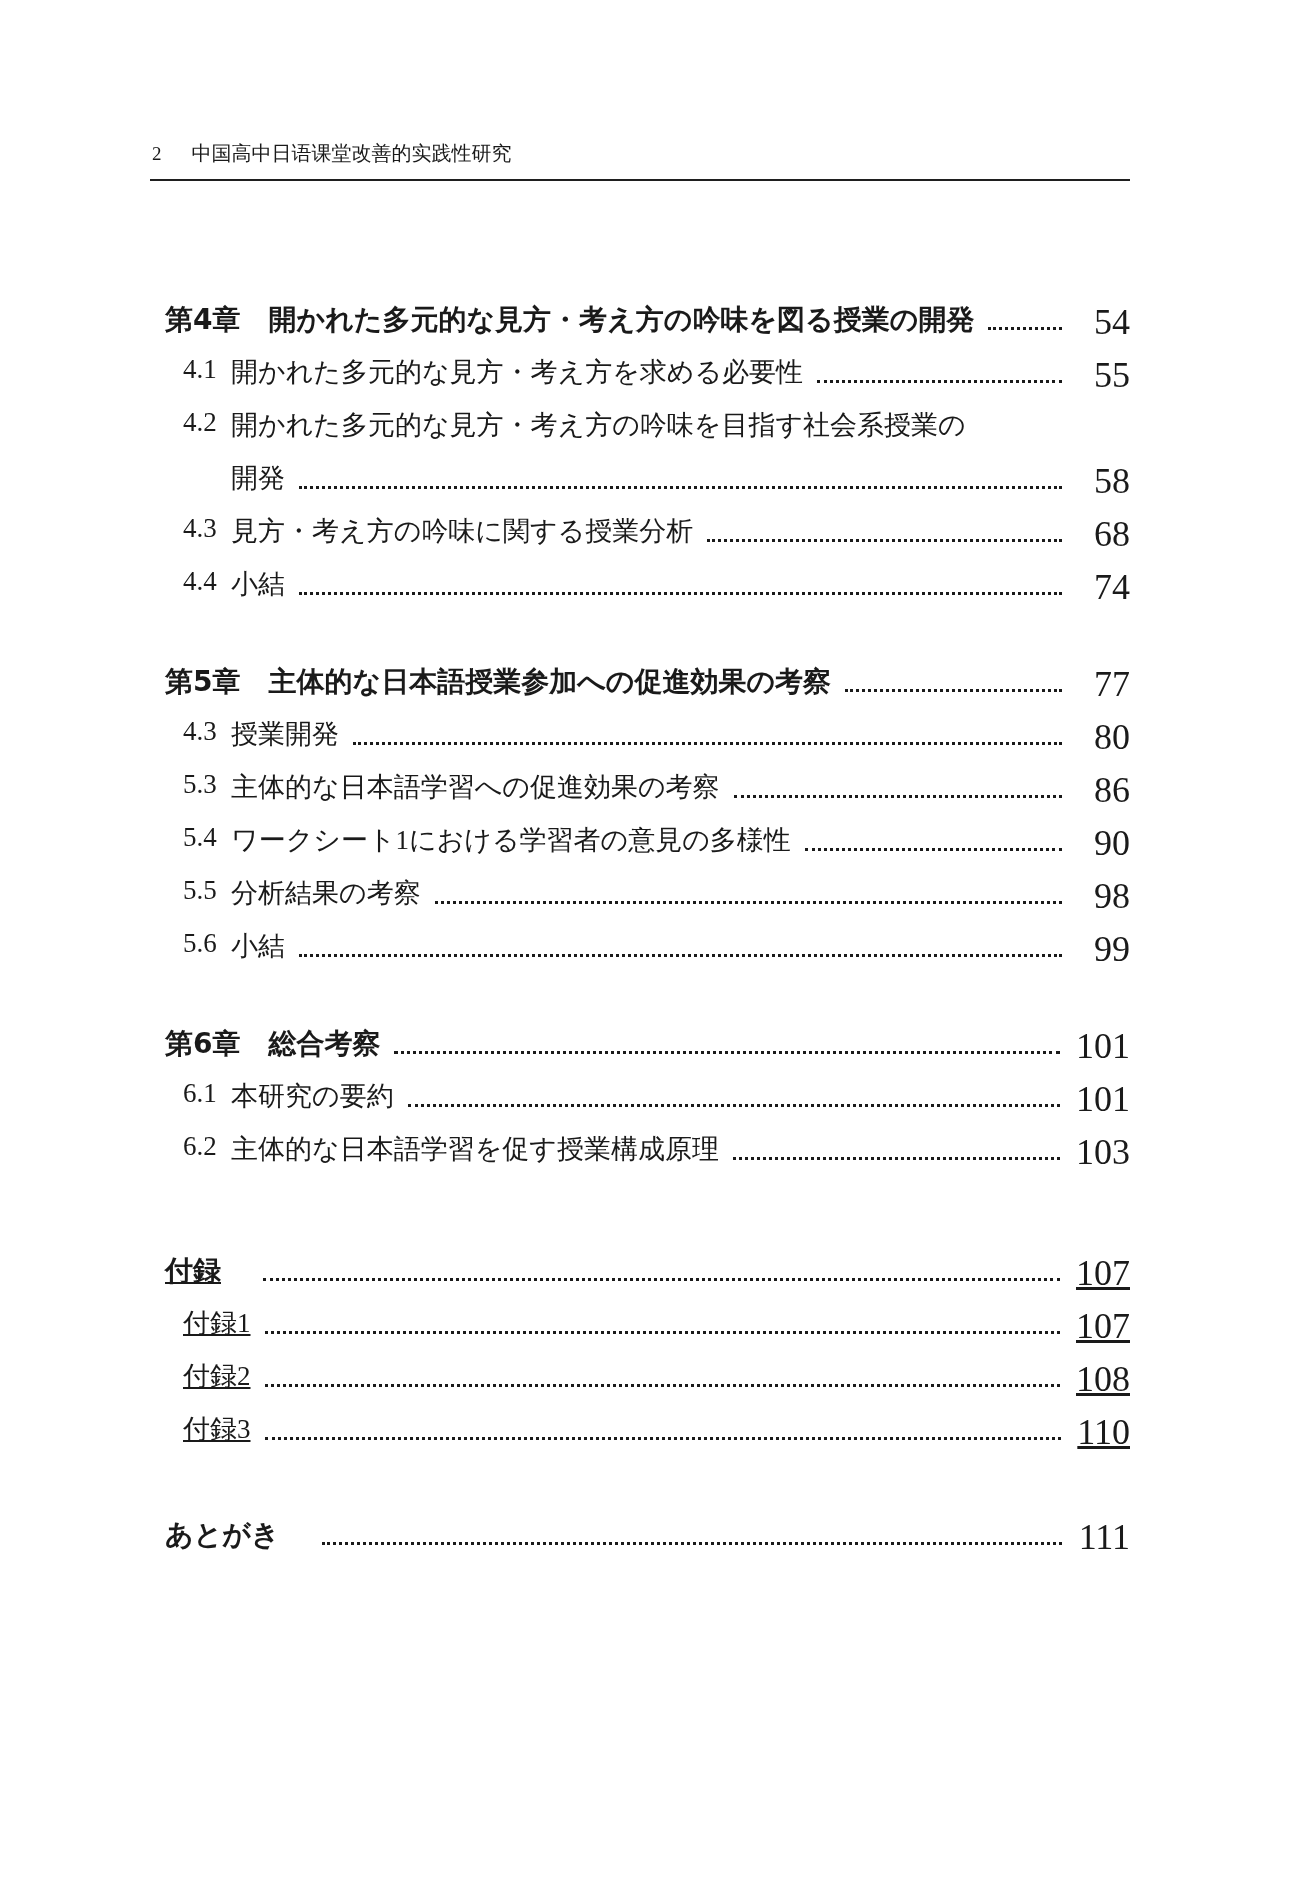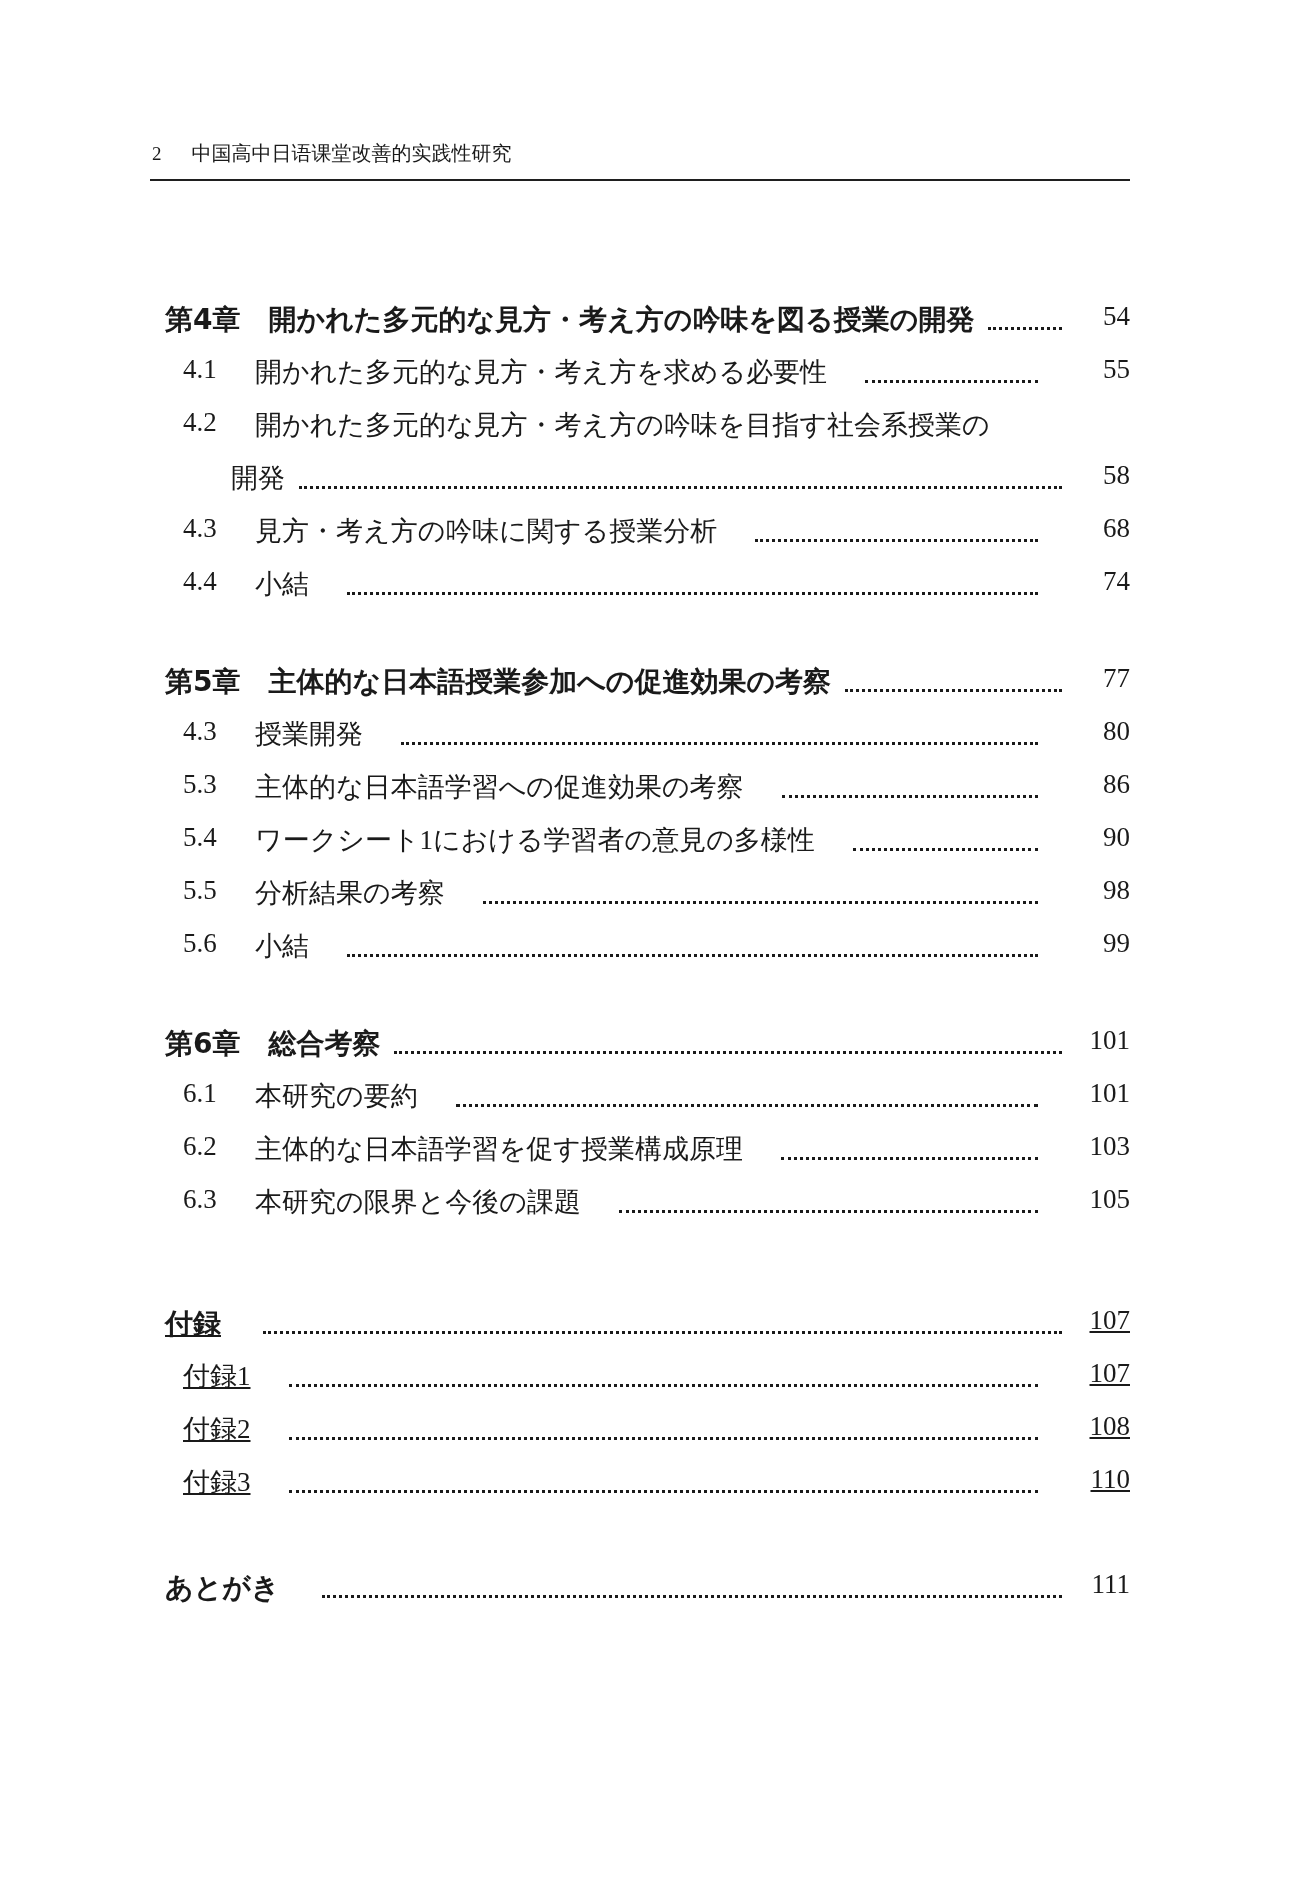--- a/index.html
+++ b/index.html
@@ -45,21 +45,21 @@
     font-size: 27px;
     white-space: nowrap;
   }
   .chapter-row {
     font-family: "DejaVu Sans", "Liberation Sans", sans-serif;
     font-weight: bold;
     font-size: 28px;
     padding-left: 15px;
   }
   .chapter-row .ch-label { margin-right: 28px; }
-  .item-row { padding-left: 33px; gap: 24px; }
+  .item-row { padding-left: 33px; }
   .item-row .num {
     width: 48px;
     flex: none;
   }
   .cont-row { padding-left: 81px; }
   .leader {
     flex: 1 1 auto;
     height: 0;
     border-bottom: 3px dotted #1a1a1a;
     margin: 0 16px 0 14px;
@@ -67,21 +67,21 @@
     position: relative;
     top: 1px;
     min-width: 20px;
   }
   .pagenum {
     flex: none;
     min-width: 52px;
     text-align: right;
     font-family: "Liberation Serif", "DejaVu Serif", serif;
     font-weight: normal;
-    font-size: 27px;
+    font-size: 36px;
   }
   .no-fill { flex: 1 1 auto; } 
   .section { margin-top: 44px; }
   .section.first { margin-top: 0; }
   .section.appendix { margin-top: 68px; text-decoration: underline; }
   .section.afterword { margin-top: 52px; }
 </style>
 </head>
 <body>
 
@@ -184,26 +184,20 @@
           <span class="title">本研究の要約</span>
           <span class="leader"></span>
           <span class="pagenum">101</span>
         </div>
         <div class="row item-row">
           <span class="num">6.2</span>
           <span class="title">主体的な日本語学習を促す授業構成原理</span>
           <span class="leader"></span>
           <span class="pagenum">103</span>
         </div>
-        <div class="row item-row">
-          <span class="num">6.3</span>
-          <span class="title">本研究の限界と今後の課題</span>
-          <span class="leader"></span>
-          <span class="pagenum">105</span>
-        </div>
       </div>
 
       <div class="section appendix">
         <div class="row chapter-row">
           <span class="ch-label">付録</span>
           <span class="leader"></span>
           <span class="pagenum">107</span>
         </div>
         <div class="row item-row">
           <span class="title">付録1</span>

